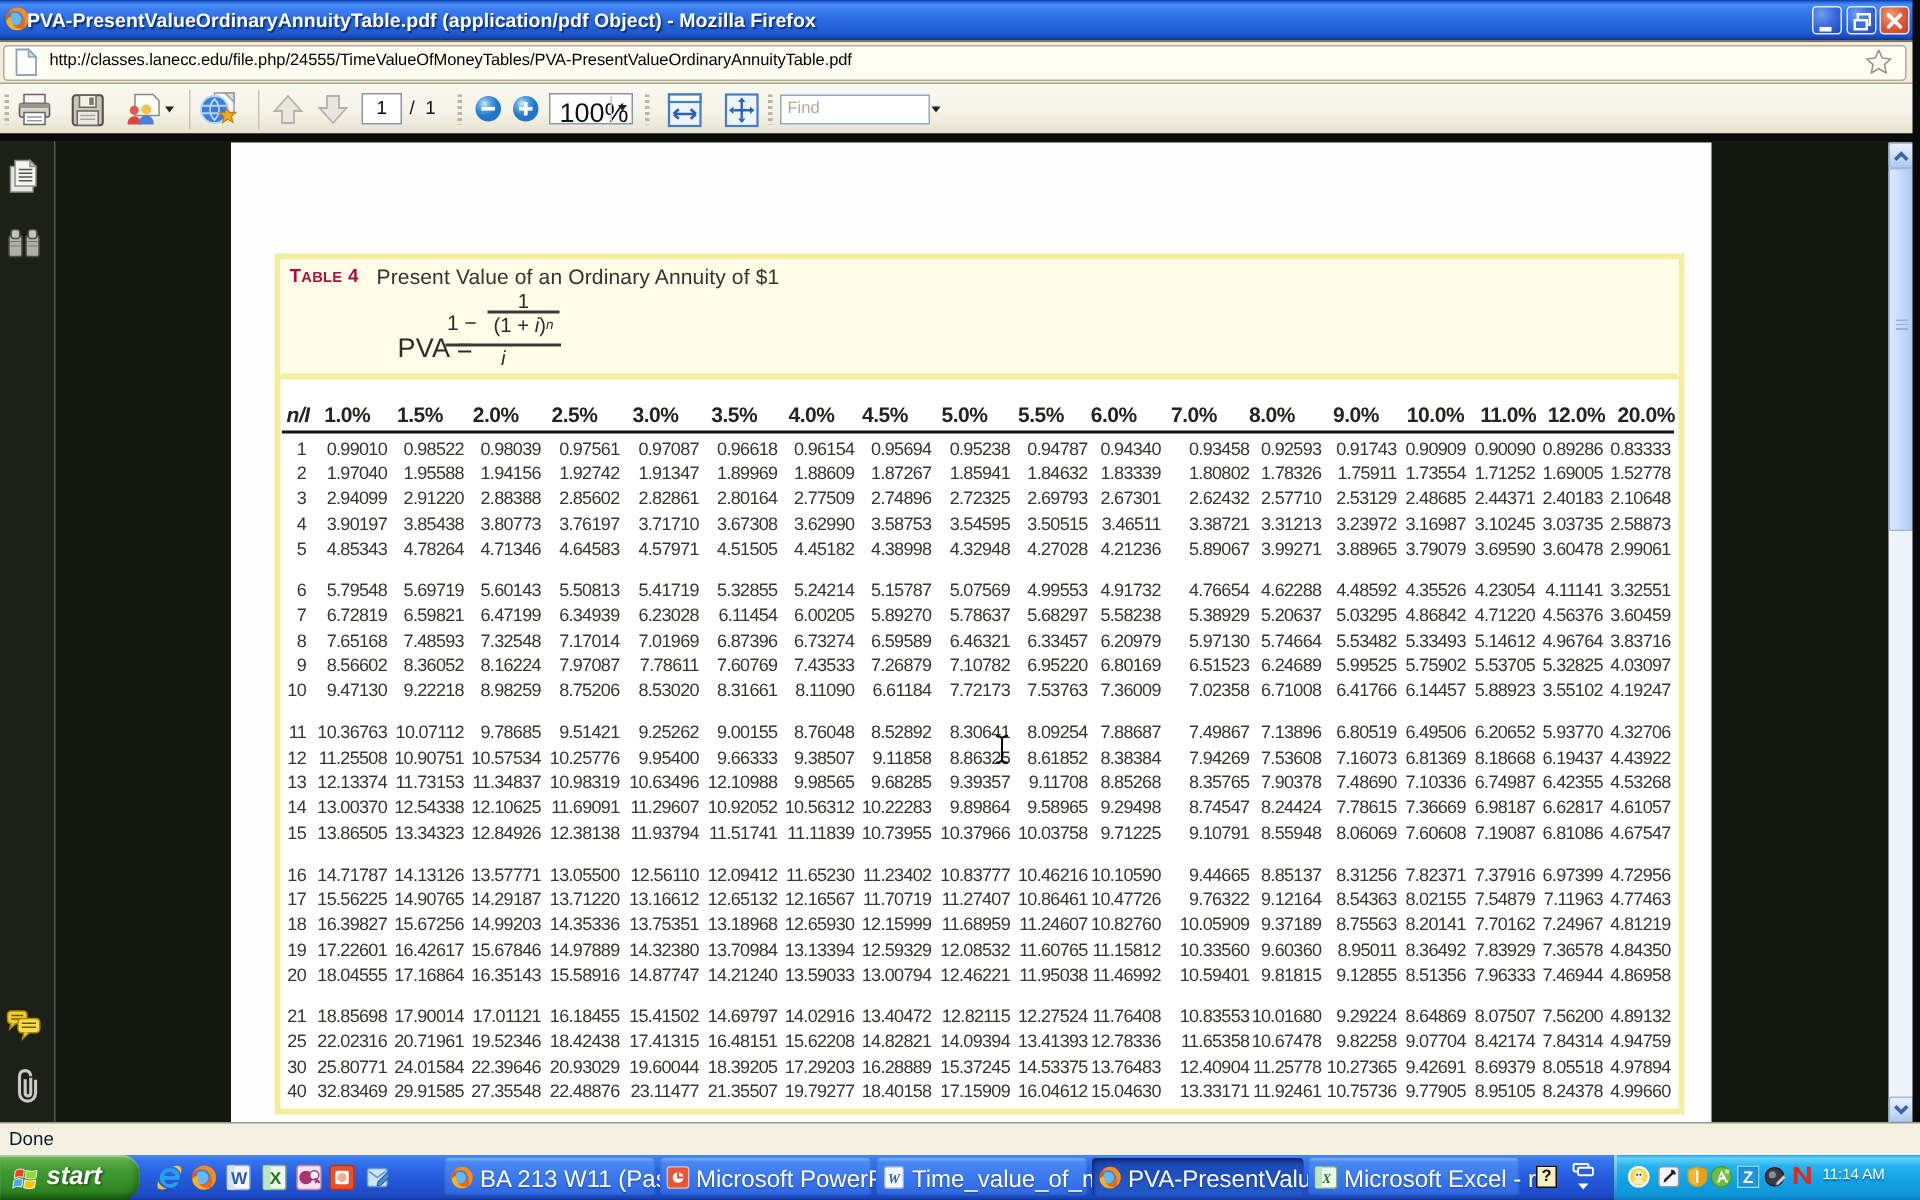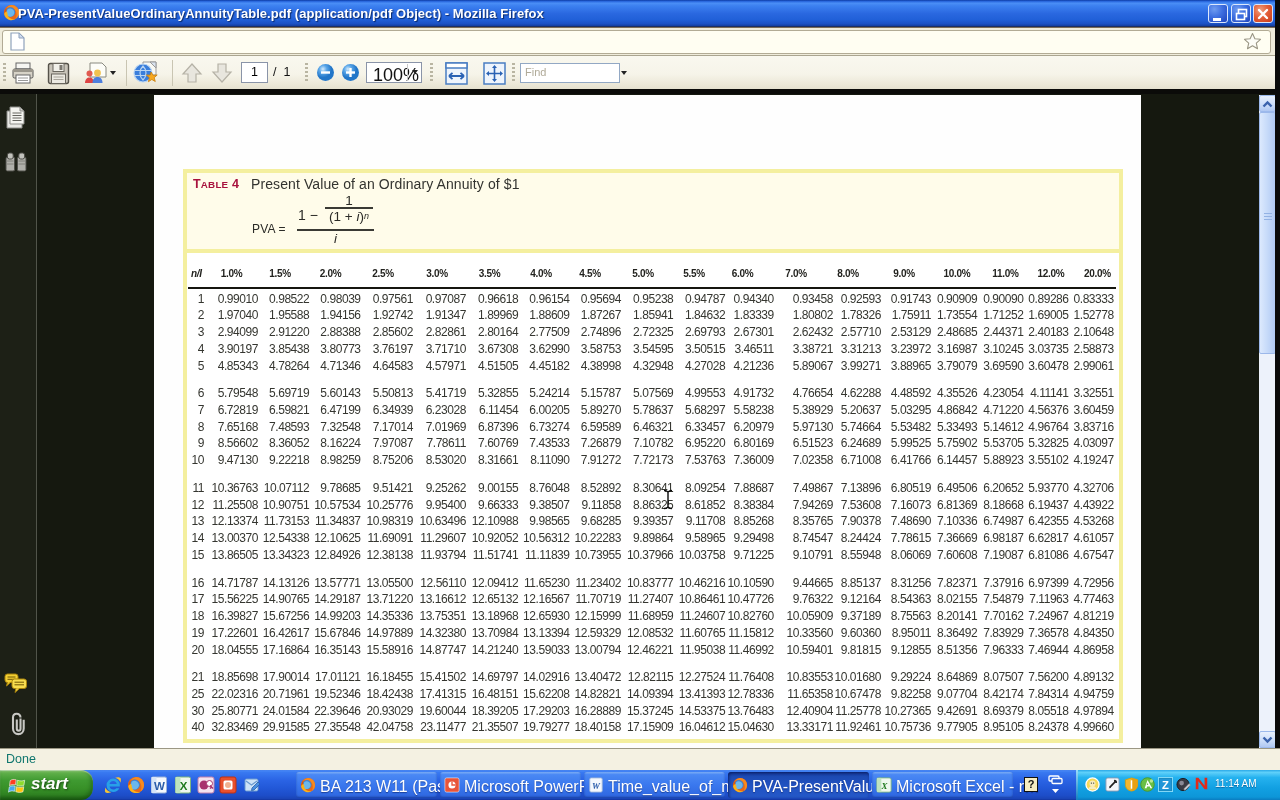--- a/index.html
+++ b/index.html
@@ -41,30 +41,30 @@
 
 #sbar{position:absolute;left:1259px;top:95px;width:18px;height:653px;background:#edf2fb}
 .sbtn{position:absolute;left:0;width:17px;height:17px;border-radius:2px;background:linear-gradient(180deg,#e8f0fd,#cadcf9 60%,#b0c8f2);border:1px solid #9cb9ec;box-sizing:border-box}
 #sthumb{position:absolute;left:0;width:17px;height:242px;border-radius:2px;background:linear-gradient(90deg,#dce9fd,#c6daf9 50%,#b0c9f4);border:1px solid #9cb8ea;box-sizing:border-box}
 
 #frame{position:absolute;left:183px;top:169px;width:940px;height:574px;border:4px solid #f4ef9f;box-sizing:border-box;background:#fff}
 #hdrbox{position:absolute;left:187px;top:173px;width:932px;height:76px;background:#fffcea;border-bottom:4px solid #f4ef9f;box-sizing:content-box}
 #tlabel{position:absolute;left:193px;top:177px;font-size:12.5px;font-weight:bold;color:#a8123e;letter-spacing:.2px}
 #ttitle{position:absolute;left:251px;top:176px;font-size:14px;color:#33332f;letter-spacing:.1px}
 #rule{position:absolute;left:188px;top:287px;width:928px;height:2px;background:#15150f}
-#hdr div{position:absolute;top:267.5px;font-size:10px;letter-spacing:-.3px;font-weight:bold;color:#23231f;white-space:nowrap}
+#hdr div{position:absolute;top:267.5px;font-size:14px;letter-spacing:-.3px;font-weight:bold;color:#23231f;white-space:nowrap}
 #hdr .hc{transform:translateX(-50%)}
 #data{position:absolute;left:185px;top:290.6px;border-collapse:collapse;table-layout:fixed}
 #data td{font-size:12px;color:#353630;text-align:right;padding:0;height:16.74px;line-height:16.74px;white-space:nowrap;letter-spacing:-.45px}
 #data tr.gap td{height:11px}
 
 .fm{position:absolute;color:#2b2b27}
 
 #statusbar{position:absolute;left:0;top:748px;width:1280px;height:22px;background:#f4f1e2;border-top:1px solid #9b9784;box-sizing:border-box}
-#statusbar span{position:absolute;left:6px;top:3px;font-size:12.5px;color:#0f766e}
+#statusbar span{position:absolute;left:6px;top:3px;font-size:12.5px;color:#0f172a}
 
 #taskbar{position:absolute;left:0;top:770px;width:1280px;height:30px;
 background:linear-gradient(180deg,#3b76e8 0%,#4c8cf8 3%,#3a7bf2 6%,#2a63e4 35%,#2258d8 60%,#1d4dc8 85%,#1a45b8 95%,#1235a0 100%)}
 #startbtn{position:absolute;left:0;top:0;width:93px;height:30px;border-radius:0 12px 12px 0;
 background:linear-gradient(180deg,#82c169 0%,#5cad47 12%,#3f9a31 35%,#389128 60%,#2f8322 82%,#1f6414 100%);
 box-shadow:inset -2px -2px 4px rgba(0,40,0,.35), inset 0 1px 1px rgba(255,255,255,.5)}
 #starttxt{position:absolute;left:31px;top:4px;font-size:17px;font-weight:bold;font-style:italic;color:#fff;text-shadow:1px 1px 2px #1c4a14}
 .task{position:absolute;top:2px;height:26px;border-radius:3px;width:141px;
 background:linear-gradient(180deg,#7fb0f8 0%,#4a88f4 10%,#3a78ee 50%,#3069e2 90%,#2a5fd4 100%);
 box-shadow:inset 0 -1px 2px rgba(0,20,90,.4)}
@@ -106,20 +106,21 @@
       <path d="M5 5l8 8M13 5l-8 8" stroke="#fff" stroke-width="2.4" stroke-linecap="round"></path>
     </svg>
   </div>
 
 <div id="urlrow">
     <div id="urlfield"></div>
 <svg style="position:absolute;left:9px;top:4px" width="17" height="19" viewBox="0 0 17 19">
       <path d="M2 1h8l5 5v12H2z" fill="#fff" stroke="#8fa2bc" stroke-width="1.2"></path>
       <path d="M10 1l5 5h-5z" fill="#cfdcf0" stroke="#8fa2bc" stroke-width="1"></path>
     </svg>
+<div id="urltext">http://classes.lanecc.edu/file.php/24555/TimeValueOfMoneyTables/PVA-PresentValueOrdinaryAnnuityTable.pdf</div>
 <svg style="position:absolute;left:1243px;top:4px" width="19" height="19" viewBox="0 0 19 19">
       <path d="M9.5 1.5l2.4 5.2 5.6.6-4.2 3.8 1.2 5.6-5-2.9-5 2.9 1.2-5.6L1.5 7.3l5.6-.6z" fill="#fcfcf6" stroke="#9a9684" stroke-width="1.1" stroke-linejoin="round"></path>
     </svg>
 </div>
 
 <div id="toolbar">
 <div class="dots" style="left:3px"></div>
 <svg style="position:absolute;left:11px;top:6px" width="24" height="23" viewBox="0 0 24 23">
  <rect x="5" y="1" width="14" height="6" fill="#f6f6f2" stroke="#666"></rect>
  <rect x="2" y="7" width="20" height="9" rx="1.5" fill="#d7d3c8" stroke="#555"></rect>
@@ -236,21 +237,21 @@
 </svg>
 
 </div>
 <div id="page"></div>
 </div>
 
 <div id="frame"></div>
 <div id="hdrbox"></div>
 <div id="tlabel">T<span style="font-size:9.8px">ABLE</span> 4</div>
 <div id="ttitle">Present Value of an Ordinary Annuity of $1</div>
-<div class="fm" style="left:252px;top:221.5px;font-size:12px;letter-spacing:.2px">PVA =</div>
+<div class="fm" style="left:265px;top:221.5px;font-size:18px;letter-spacing:.2px">PVA =</div>
 <div class="fm" style="left:298px;top:206.5px;font-size:14px">1 −</div>
 <div class="fm" style="left:325px;top:193px;width:48px;text-align:center;font-size:13.5px">1</div>
 <div class="fm" style="left:325px;top:207.3px;width:48px;height:1.4px;background:#3a3a34"></div>
 <div class="fm" style="left:325px;top:208.5px;width:48px;text-align:center;font-size:13.5px">(1 + <i>i</i>)<sup style="font-size:9px;vertical-align:2px"><i>n</i></sup></div>
 <div class="fm" style="left:297px;top:229.3px;width:77px;height:1.5px;background:#3a3a34"></div>
 <div class="fm" style="left:297px;top:231px;width:77px;text-align:center;font-size:13.5px"><i>i</i></div>
 
 <div id="rule"></div>
 <div id="hdr">
     <div class="hl" style="left:191px"><i>n/I</i></div>
@@ -490,21 +491,21 @@
       </tr>
       <tr>
         <td>10</td>
         <td>9.47130</td>
         <td>9.22218</td>
         <td>8.98259</td>
         <td>8.75206</td>
         <td>8.53020</td>
         <td>8.31661</td>
         <td>8.11090</td>
-        <td>7.91272</td>
+        <td>6.61184</td>
         <td>7.72173</td>
         <td>7.53763</td>
         <td>7.36009</td>
         <td>7.02358</td>
         <td>6.71008</td>
         <td>6.41766</td>
         <td>6.14457</td>
         <td>5.88923</td>
         <td>3.55102</td>
         <td>4.19247</td>
@@ -789,21 +790,21 @@
         <td>9.42691</td>
         <td>8.69379</td>
         <td>8.05518</td>
         <td>4.97894</td>
       </tr>
       <tr>
         <td>40</td>
         <td>32.83469</td>
         <td>29.91585</td>
         <td>27.35548</td>
-        <td>42.04758</td>
+        <td>22.48876</td>
         <td>23.11477</td>
         <td>21.35507</td>
         <td>19.79277</td>
         <td>18.40158</td>
         <td>17.15909</td>
         <td>16.04612</td>
         <td>15.04630</td>
         <td>13.33171</td>
         <td>11.92461</td>
         <td>10.75736</td>

